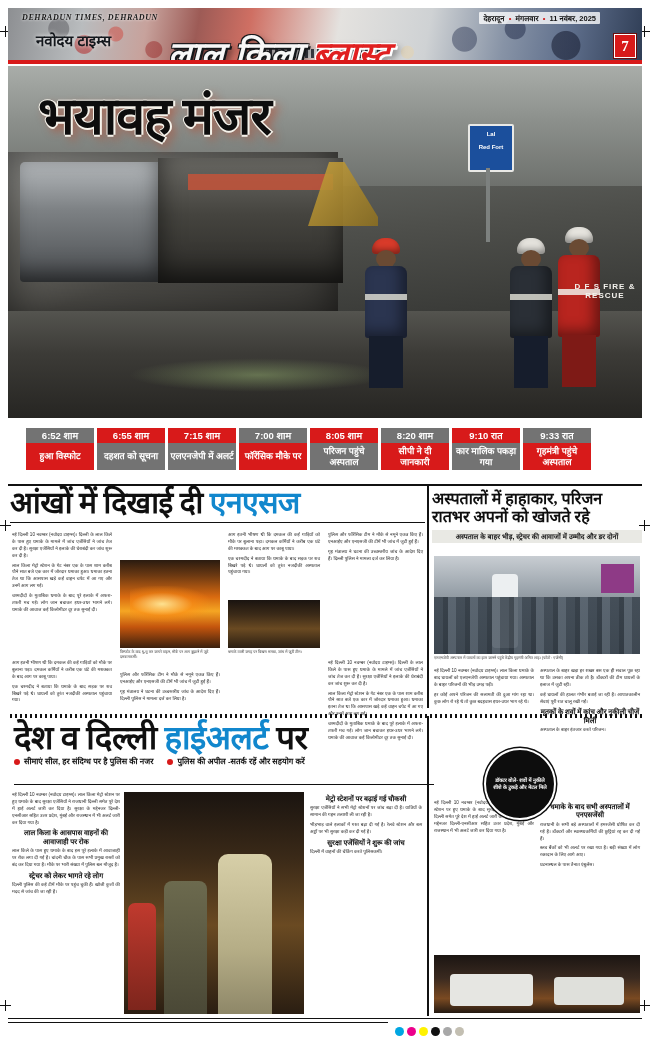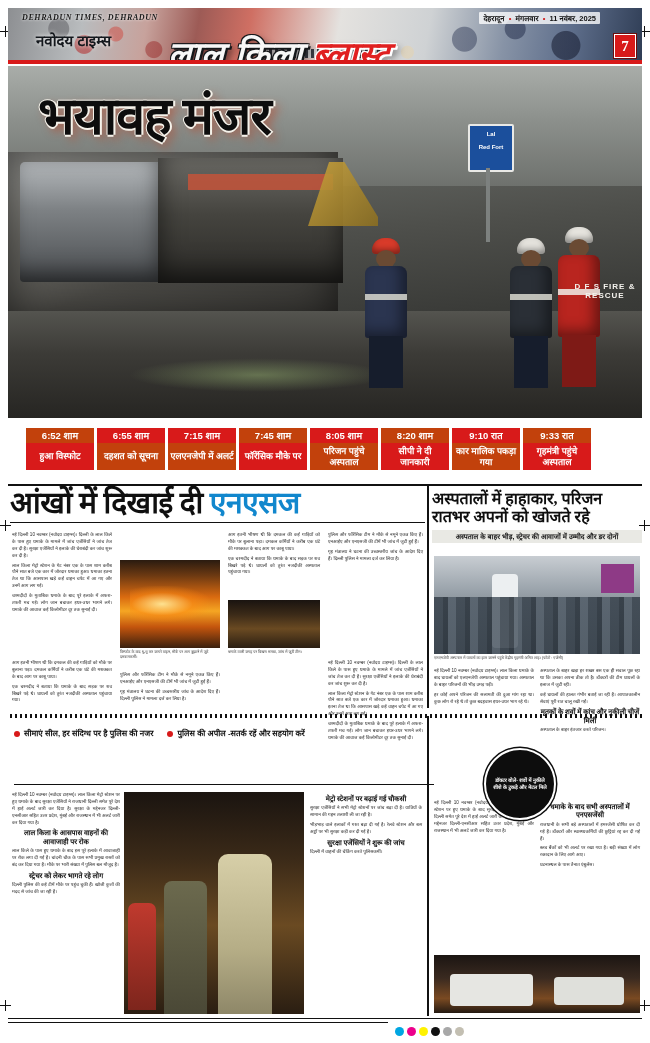--- a/index.html
+++ b/index.html
@@ -83,21 +83,21 @@
 
   
   .hero-head{position:absolute;left:22px;top:12px;font:900 52px "Liberation Serif",serif;color:#0d0d0d;
       letter-spacing:-1px;text-shadow:2px 0 0 #f5f2ea,0 2px 0 #f5f2ea,-1px 0 0 #f5f2ea,0 -1px 0 #f5f2ea,5px 5px 10px rgba(190,60,30,.55);margin-left:8px;}
 
   
   .timeline{position:absolute;left:26px;top:428px;display:flex;gap:3px;}
   .tl-item{width:68px;}
   .tl-time{height:15px;color:#fff;font:700 9.5px "Liberation Sans",sans-serif;display:flex;align-items:center;justify-content:center;}
   .tl-text{height:27px;color:#fff;font:700 9px "Liberation Sans",sans-serif;display:flex;align-items:center;justify-content:center;text-align:center;line-height:1.15;padding:0 2px;box-sizing:border-box;}
-  .bg-black{background:#c2410c;}
+  .bg-black{background:#737373;}
   .bg-red{background:#d81a1a;}
 
   
   .hrule{position:absolute;background:#111;}
   .dotrule{position:absolute;height:4px;background:repeating-linear-gradient(90deg,#111 0 2px,transparent 2px 5px);}
   .sec-left{position:absolute;left:10px;top:488px;width:415px;}
   .head2{font:900 30px "Liberation Serif",serif;color:#0f0f0f;letter-spacing:-.5px;line-height:1;}
   .head2 .blue{color:#1187cd;}
   .head3{font:900 16px "Liberation Serif",serif;color:#0f0f0f;line-height:1.15;}
   .subline{font:700 7px "Liberation Sans",sans-serif;color:#1a1a1a;background:#e9e9e4;padding:2px 3px;}
@@ -220,21 +220,21 @@
       </div>
       <div class="tl-item">
         <div class="tl-time bg-red">6:55 शाम</div>
         <div class="tl-text bg-black">दहशत को सूचना</div>
       </div>
       <div class="tl-item">
         <div class="tl-time bg-red">7:15 शाम</div>
         <div class="tl-text bg-black">एलएनजेपी में अलर्ट</div>
       </div>
       <div class="tl-item">
-        <div class="tl-time bg-black">7:45 शाम</div>
+        <div class="tl-time bg-black">7:00 शाम</div>
         <div class="tl-text bg-red">फॉरेंसिक मौके पर</div>
       </div>
       <div class="tl-item">
         <div class="tl-time bg-red">8:05 शाम</div>
         <div class="tl-text bg-black">परिजन पहुंचे अस्पताल</div>
       </div>
       <div class="tl-item">
         <div class="tl-time bg-black">8:20 शाम</div>
         <div class="tl-text bg-red">सीपी ने दी जानकारी</div>
       </div>
@@ -314,21 +314,24 @@
   <div class="col" style="position:absolute;left:540px;top:668px;width:100px;" id="sr-c2">
       <p>अस्पताल के बाहर खड़ा हर शख्स बस एक ही सवाल पूछ रहा था कि उसका अपना ठीक तो है। डॉक्टरों की टीम घायलों के इलाज में जुटी रही।</p>
       <p>कई घायलों की हालत गंभीर बताई जा रही है। आपातकालीन सेवाएं पूरी रात चालू रखी गईं।</p>
       <div class="colhead">मृतकों के शवों में कांच और नुकीली चीजें मिलीं</div>
       <p>अस्पताल के बाहर इंतजार करते परिजन।</p>
     </div>
 
   <div class="dotrule" style="left:10px;top:714px;width:632px;"></div>
 
   <div style="position:absolute;left:14px;top:722px;width:420px;">
-    <div class="bullets" style="margin-top:5px;">
+    <div class="head2" style="font-size:33px;">
+      <span>देश व दिल्ली </span><span class="blue">हाईअलर्ट</span><span> पर</span>
+    </div>
+    <div class="bullets" style="">
       <span><i class="dot"></i><span>सीमाएं सील, हर संदिग्ध पर है पुलिस की नजर</span></span>
       <span><i class="dot"></i><span>पुलिस की अपील -सतर्क रहें और सहयोग करें</span></span>
     </div>
   </div>
 
   <div class="hrule" style="left:14px;top:784px;width:420px;height:1px;"></div>
   <div class="hrule" style="left:427px;top:716px;width:2px;height:300px;"></div>
 
   <div class="col" style="position:absolute;left:12px;top:792px;width:108px;" id="sb-c1">
       <p>नई दिल्ली 10 नवम्बर (नवोदय टाइम्स)। लाल किला मेट्रो स्टेशन पर हुए धमाके के बाद सुरक्षा एजेंसियों ने राजधानी दिल्ली समेत पूरे देश में हाई अलर्ट जारी कर दिया है। सुरक्षा के मद्देनजर दिल्ली-एनसीआर सहित उत्तर प्रदेश, मुंबई और राजस्थान में भी अलर्ट जारी कर दिया गया है।</p>

